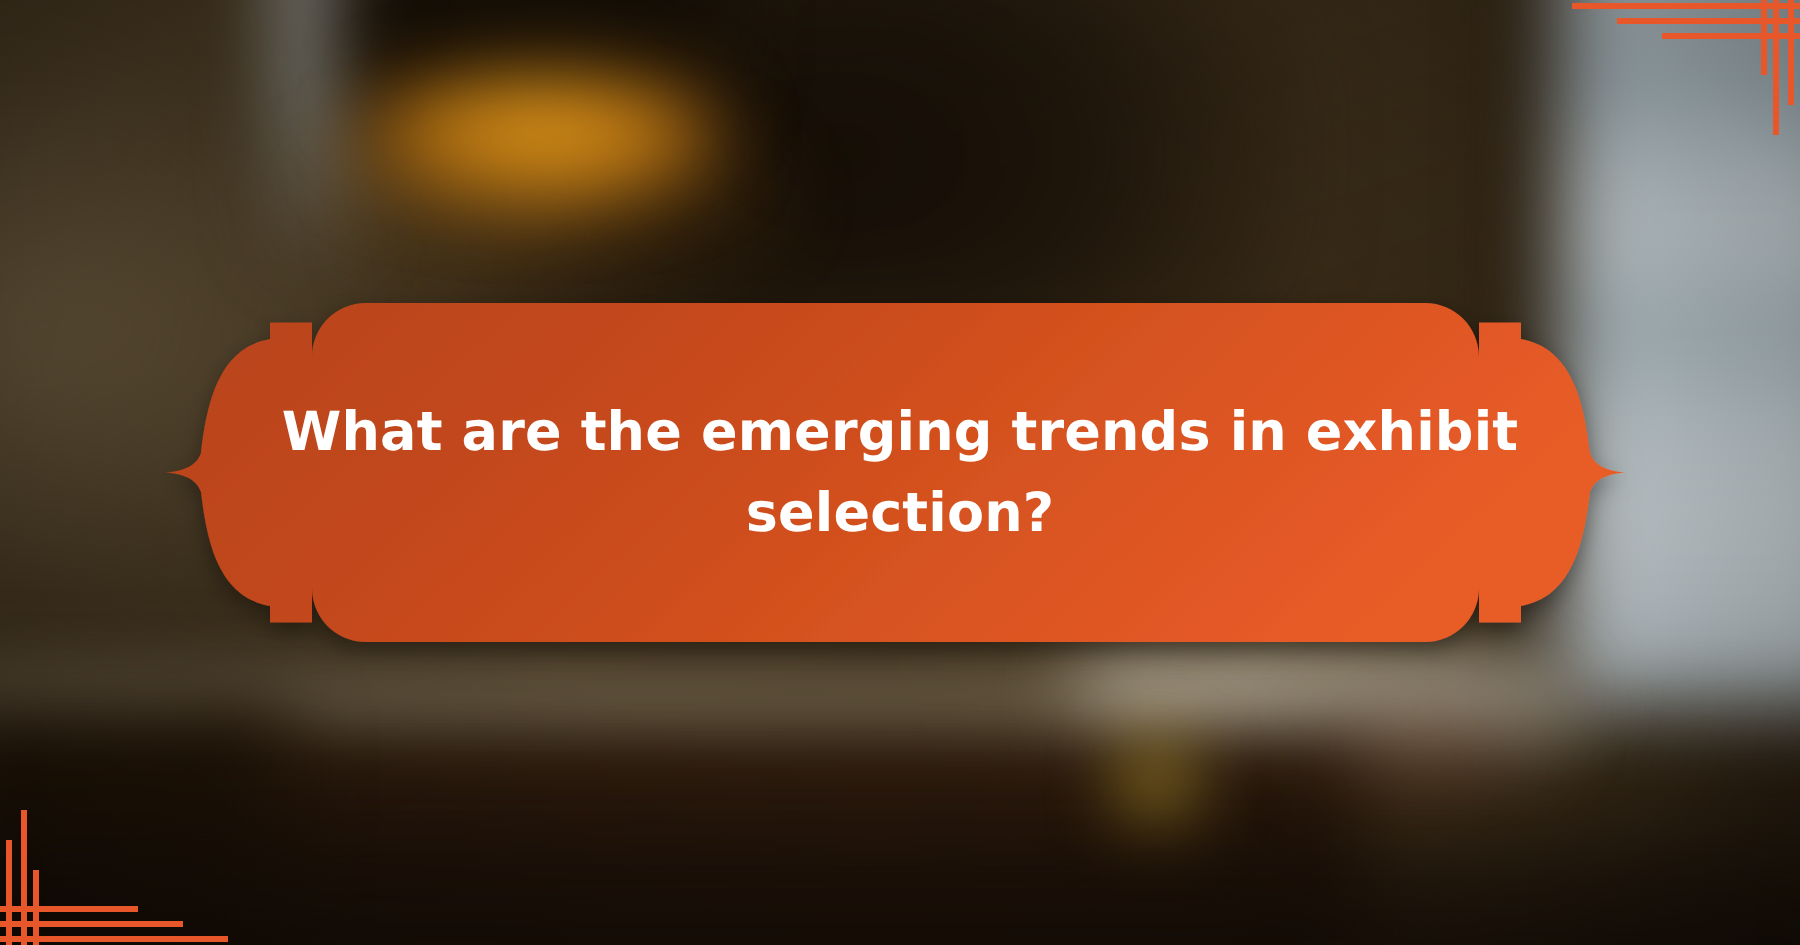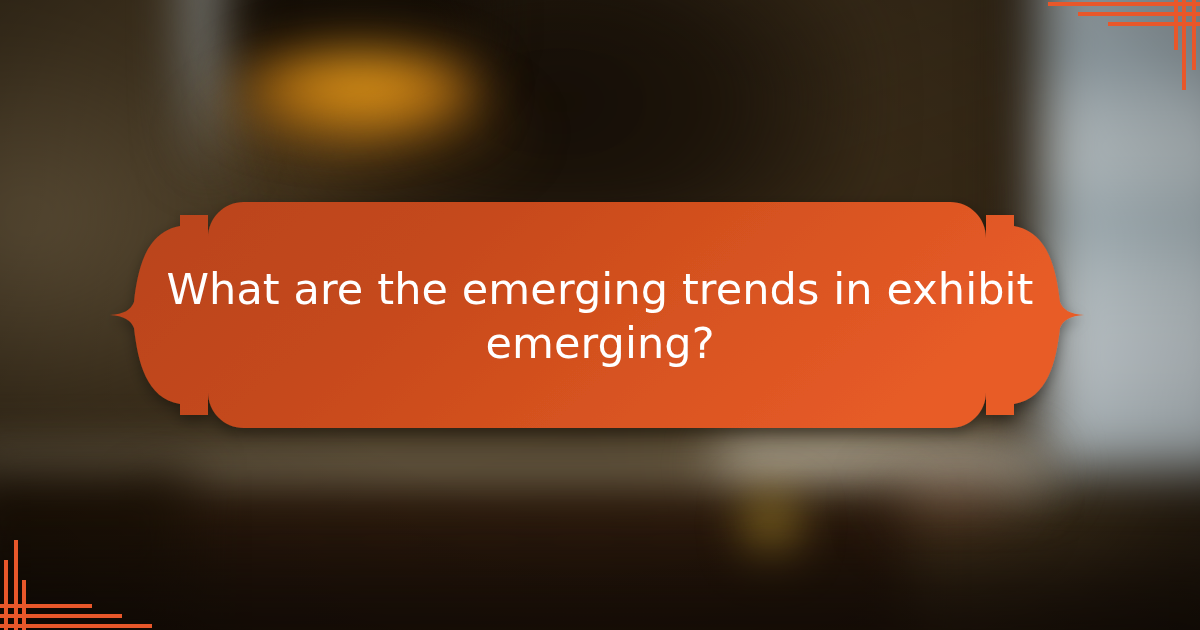--- a/index.html
+++ b/index.html
@@ -166,23 +166,23 @@
     left: 215px;
     top: 198px;
     width: 770px;
     height: 236px;
     display: flex;
     flex-direction: column;
     align-items: center;
     justify-content: center;
     text-align: left;
     color: #ffffff;
-    font-size: 43px;
+    font-size: 36px;
     line-height: 54px;
-    font-weight: 400;
+    font-weight: 700;
     letter-spacing: 0.1px;
     text-rendering: optimizeLegibility;
   }
   .card-text .line { display: block; white-space: nowrap; }
 </style>
 </head>
 <body>
 
 <div id="stage">
 
@@ -273,16 +273,16 @@
               L 100,17
               L 100,40
               C 100,20 116,4 136,4
               Z
             "></path>
     </svg>
   </div>
 
   <div class="card-text">
     <span class="line">What are the emerging trends in exhibit</span>
-    <span class="line">emerging?</span>
+    <span class="line">selection?</span>
   </div>
 
 </div>
 
 </body></html>

